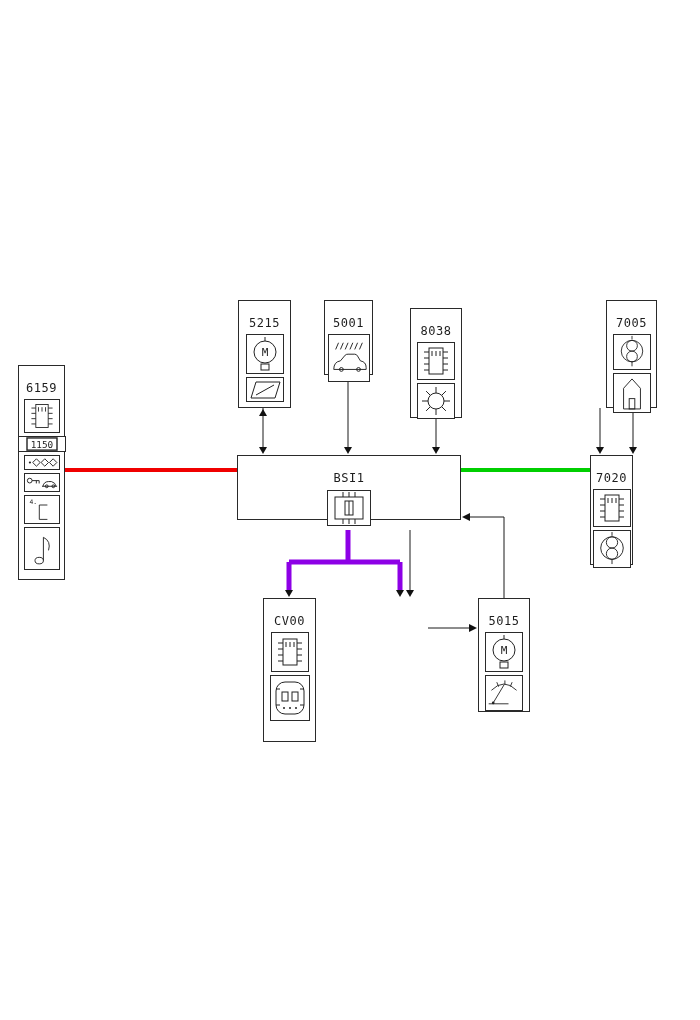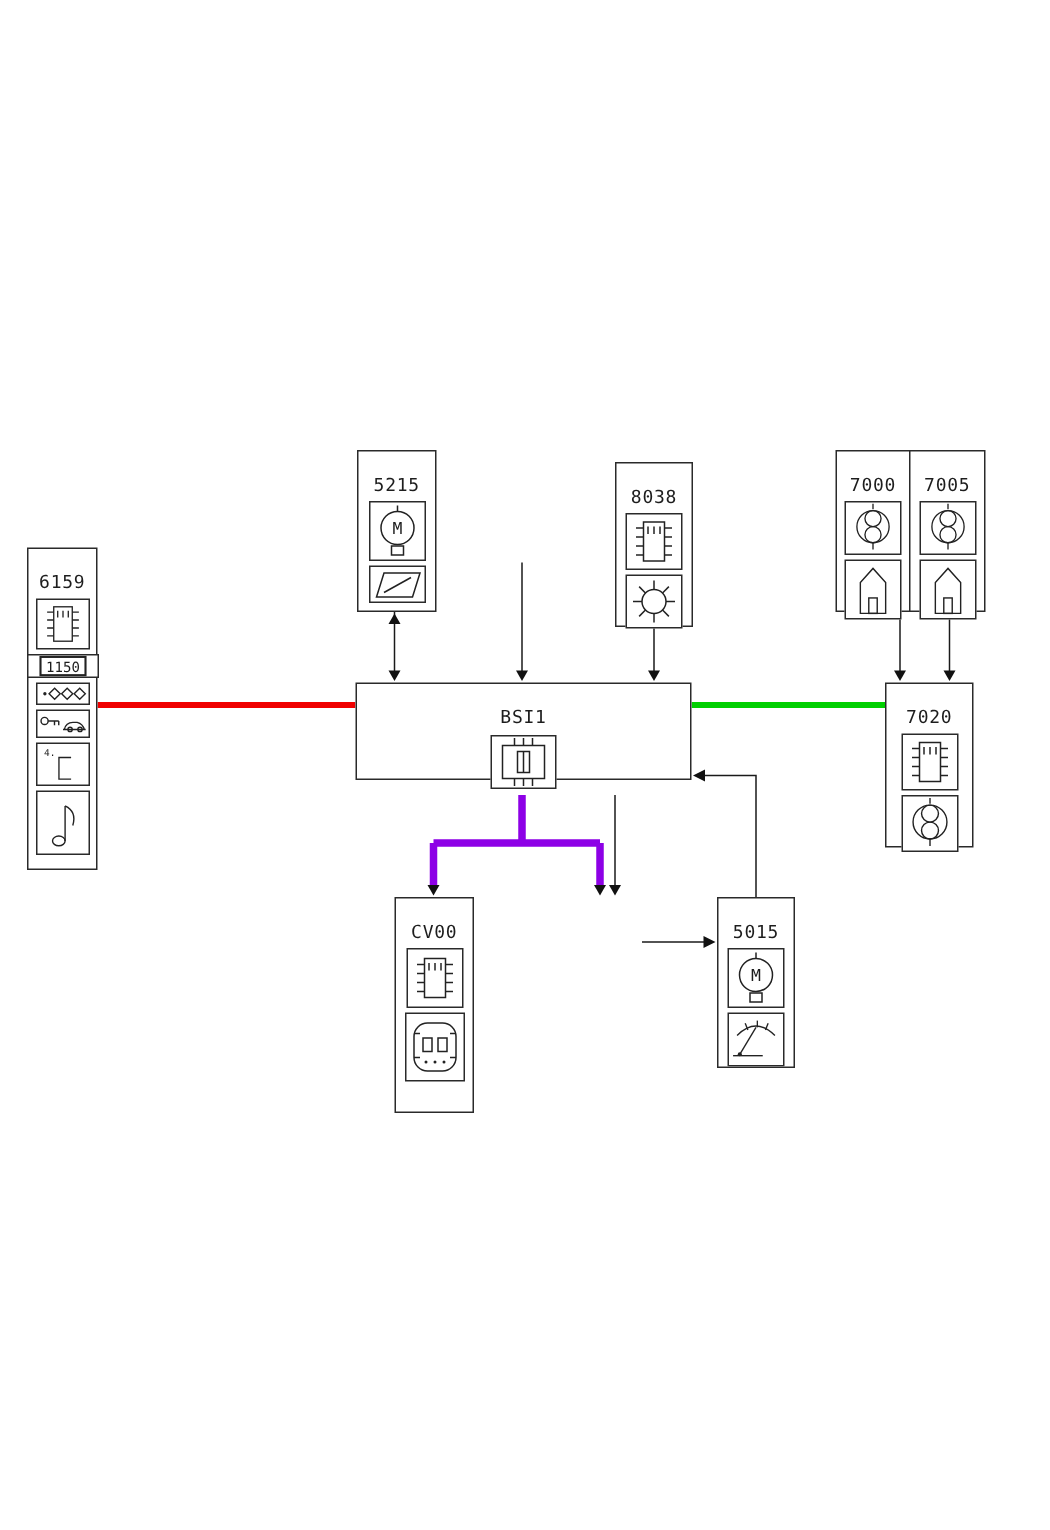--- a/index.html
+++ b/index.html
@@ -121,20 +121,36 @@
       </svg>
     </div>
     <div class="cell" style="width:38px;height:25px">
       <svg width="36" height="22" viewBox="0 0 36 22" class="ic">
         <path d="M4 19 L9 3 L33 3 L28 19 Z"></path>
         <line x1="9" y1="16" x2="27" y2="6"></line>
       </svg>
     </div>
   </div>
 
+  <div class="comp" style="left:324px;top:300px;width:49px;height:75px">
+    <div class="clabel">5001</div>
+    <div class="cell" style="width:42px;height:50px">
+      <svg width="40" height="46" viewBox="0 0 42 44" class="ic">
+        <line x1="10" y1="6" x2="7" y2="13"></line>
+          <line x1="15" y1="6" x2="12" y2="13"></line>
+        <line x1="20" y1="6" x2="17" y2="13"></line>
+          <line x1="25" y1="6" x2="22" y2="13"></line>
+        <line x1="30" y1="6" x2="27" y2="13"></line>
+          <line x1="35" y1="6" x2="32" y2="13"></line>
+        <path d="M5 34 Q5 26 12 25 L17 19 Q18 18 20 18 L27 18 Q29 18 30 20 L33 25 Q39 26 39 32 L39 34 Z"></path>
+        <circle cx="13" cy="34" r="2"></circle>
+          <circle cx="31" cy="34" r="2"></circle>
+      </svg>
+    </div>
+  </div>
 
   <div class="comp" style="left:410px;top:308px;width:52px;height:110px">
     <div class="clabel">8038</div>
     <div class="cell" style="width:38px;height:40px">
       <svg width="28" height="36" viewBox="0 0 28 34" class="ic">
         <rect x="7" y="4" width="14" height="26"></rect>
         <line x1="2" y1="8" x2="7" y2="8"></line>
           <line x1="2" y1="14" x2="7" y2="14"></line>
           <line x1="2" y1="20" x2="7" y2="20"></line>
           <line x1="2" y1="26" x2="7" y2="26"></line>
@@ -155,38 +171,20 @@
         <line x1="17" y1="25" x2="17" y2="31"></line>
           <line x1="17" y1="9" x2="17" y2="3"></line>
         <line x1="22.7" y1="22.7" x2="26.9" y2="26.9"></line>
           <line x1="11.3" y1="11.3" x2="7.1" y2="7.1"></line>
         <line x1="22.7" y1="11.3" x2="26.9" y2="7.1"></line>
           <line x1="11.3" y1="22.7" x2="7.1" y2="26.9"></line>
       </svg>
     </div>
   </div>
 
-  <div class="comp" style="left:557px;top:300px;width:50px;height:108px">
-    <div class="clabel">7000</div>
-    <div class="cell" style="width:38px;height:38px">
-      <svg width="32" height="34" viewBox="0 0 34 38" class="ic">
-        <line x1="17" y1="1" x2="17" y2="5"></line>
-        <circle cx="17" cy="18" r="12"></circle>
-        <path d="M17 6 a6 6 0 0 1 0 12 a6 6 0 0 0 0 12"></path>
-        <path d="M17 6 a6 6 0 0 0 0 12 a6 6 0 0 1 0 12"></path>
-        <line x1="17" y1="30" x2="17" y2="35"></line>
-      </svg>
-    </div>
-    <div class="cell" style="width:38px;height:42px">
-      <svg width="30" height="38" viewBox="0 0 32 40" class="ic">
-        <path d="M7 37 L7 15 L16 5 L25 15 L25 37 Z"></path>
-        <rect x="13" y="26" width="6" height="11"></rect>
-      </svg>
-    </div>
-  </div>
 
   <div class="comp" style="left:606px;top:300px;width:51px;height:108px">
     <div class="clabel">7005</div>
     <div class="cell" style="width:38px;height:38px">
       <svg width="32" height="34" viewBox="0 0 34 38" class="ic">
         <line x1="17" y1="1" x2="17" y2="5"></line>
         <circle cx="17" cy="18" r="12"></circle>
         <path d="M17 6 a6 6 0 0 1 0 12 a6 6 0 0 0 0 12"></path>
         <path d="M17 6 a6 6 0 0 0 0 12 a6 6 0 0 1 0 12"></path>
         <line x1="17" y1="30" x2="17" y2="35"></line>
@@ -210,21 +208,21 @@
         <rect x="7" y="6" width="28" height="22"></rect>
         <rect x="17" y="10" width="8" height="14"></rect>
         <line x1="21" y1="10" x2="21" y2="24"></line>
         <line x1="15" y1="28" x2="15" y2="33"></line>
           <line x1="21" y1="28" x2="21" y2="33"></line>
           <line x1="27" y1="28" x2="27" y2="33"></line>
       </svg>
     </div>
   </div>
 
-  <div class="comp" style="left:590px;top:455px;width:59px;height:110px">
+  <div class="comp" style="left:590px;top:455px;width:43px;height:110px">
     <div class="clabel">7020</div>
     <div class="cell" style="width:38px;height:40px">
       <svg width="28" height="36" viewBox="0 0 28 34" class="ic">
         <rect x="7" y="4" width="14" height="26"></rect>
         <line x1="2" y1="8" x2="7" y2="8"></line>
           <line x1="2" y1="14" x2="7" y2="14"></line>
           <line x1="2" y1="20" x2="7" y2="20"></line>
           <line x1="2" y1="26" x2="7" y2="26"></line>
         <line x1="21" y1="8" x2="26" y2="8"></line>
           <line x1="21" y1="14" x2="26" y2="14"></line>

